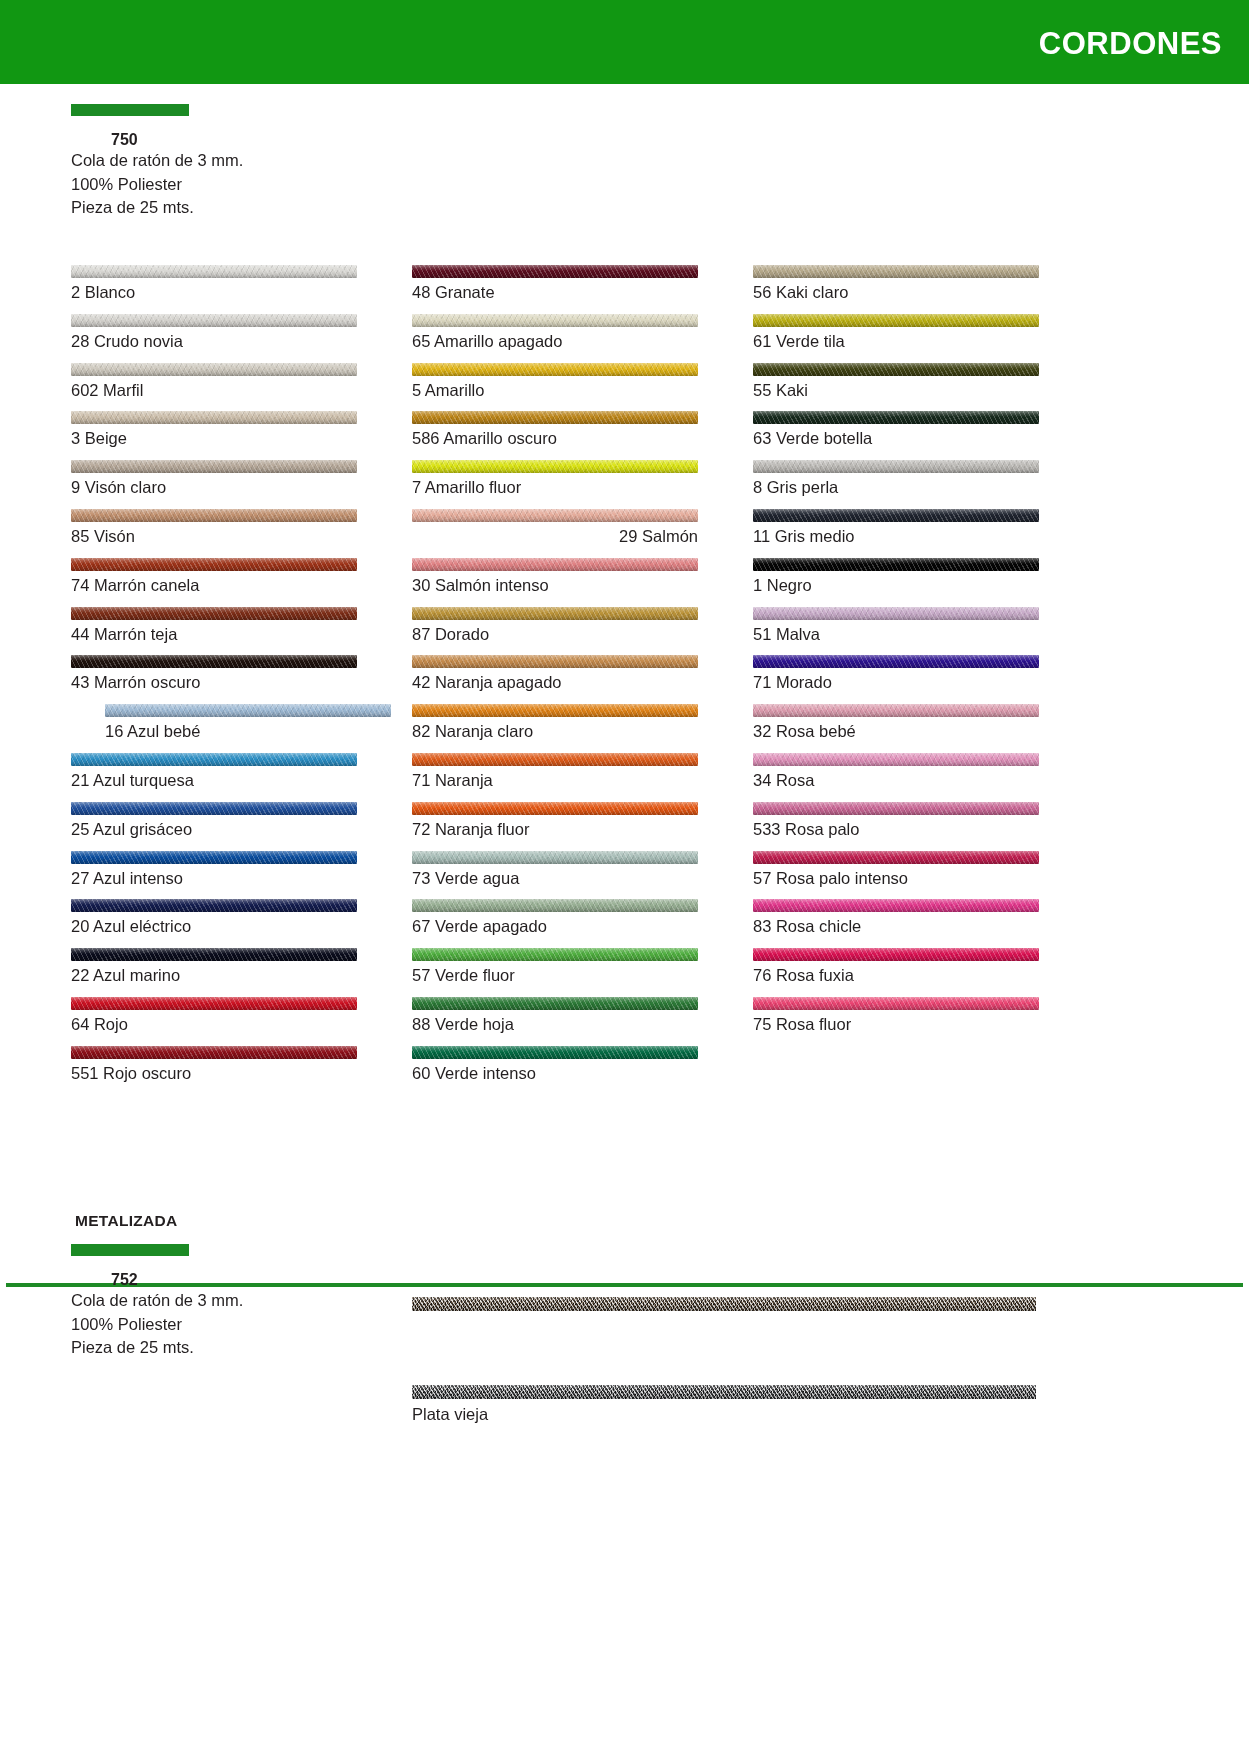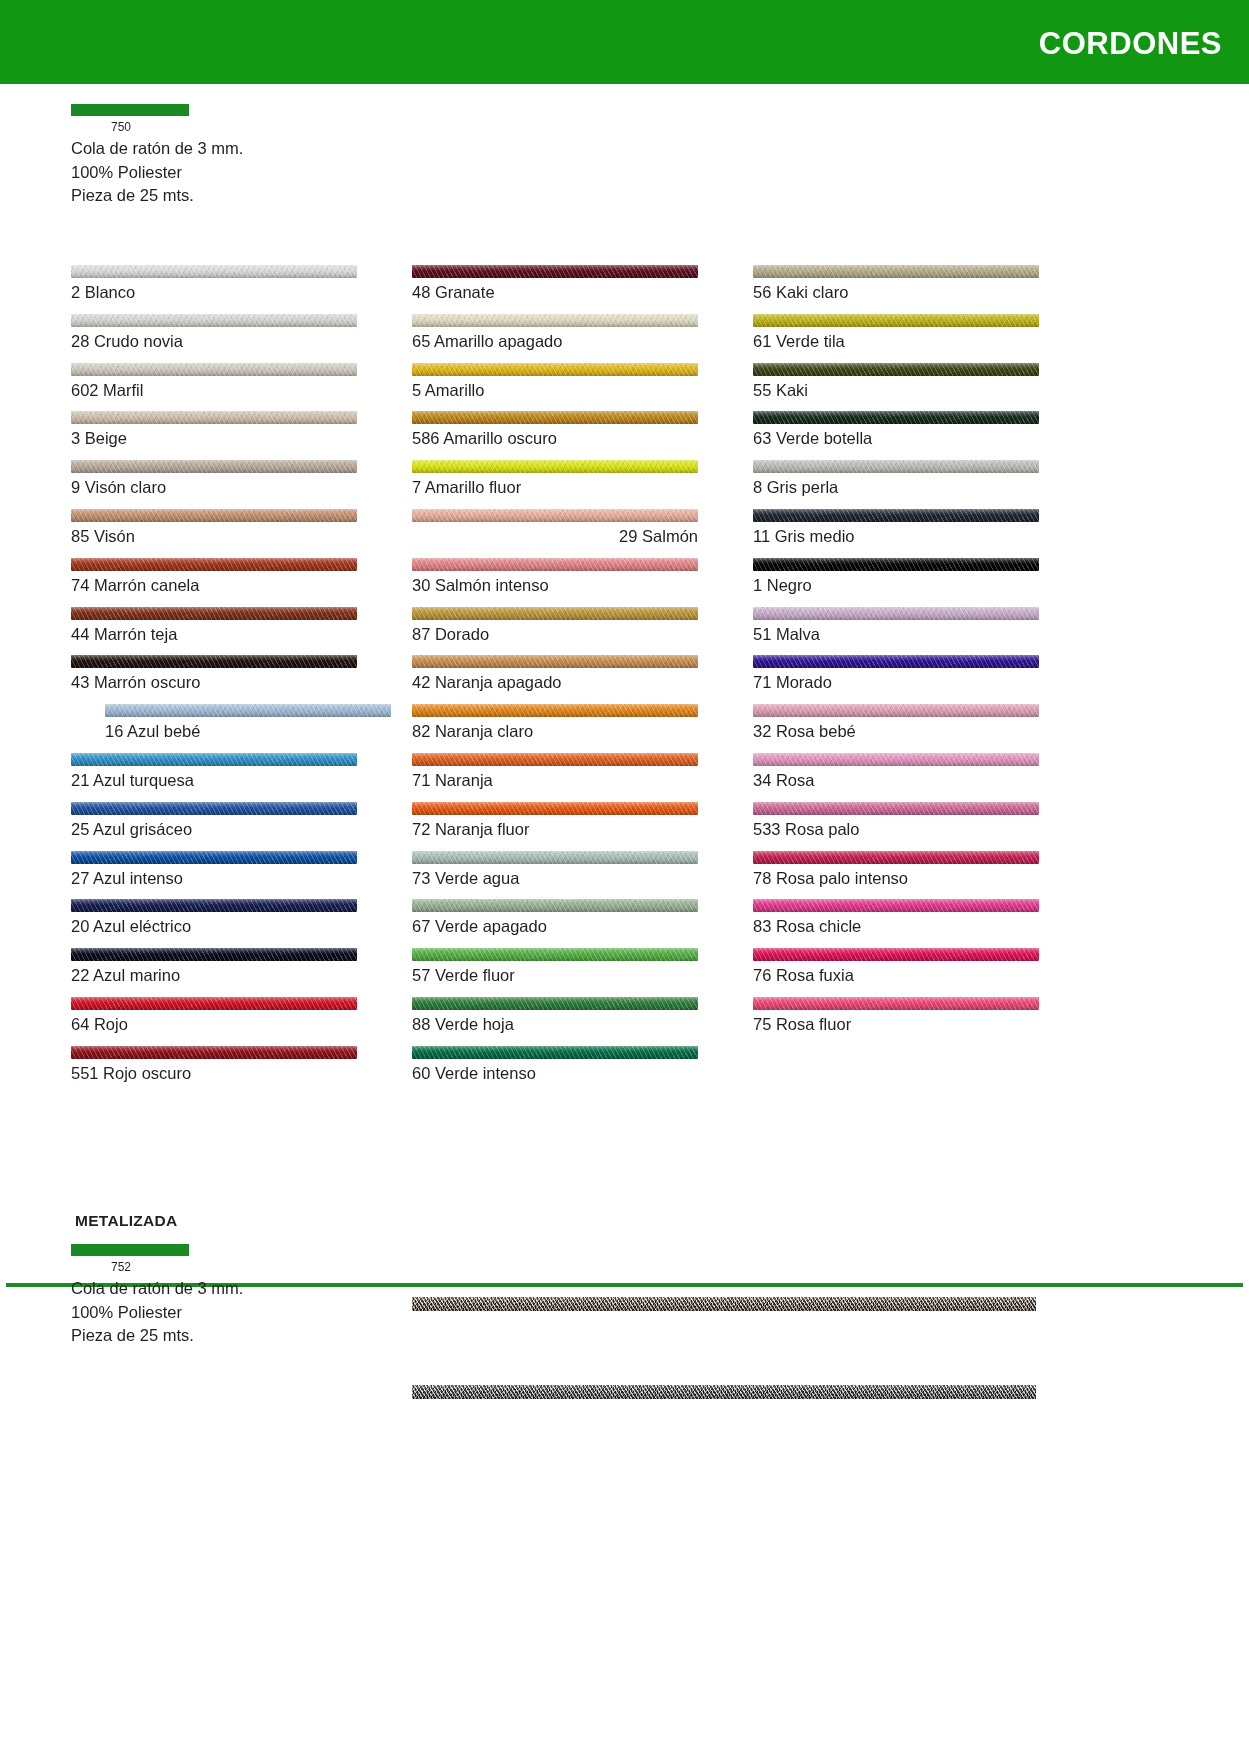--- a/index.html
+++ b/index.html
@@ -38,24 +38,24 @@
 
   
   .product-block { position: absolute; }
   .green-tab {
     width: 118px;
     height: 12px;
     background: #1b8a24;
     margin-left: 4px;
   }
   .product-code {
-    font-size: 12px;
-    font-weight: normal;
-    color: #231f20;
-    margin-top: 2px;
+    font-size: 16px;
+    font-weight: bold;
+    color: #231f20;
+    margin-top: 14px;
     margin-left: 44px;
     line-height: 19px;
   }
   .product-line {
     font-size: 16.5px;
     color: #231f20;
     line-height: 23.5px;
     margin-left: 4px;
     white-space: nowrap;
   }
@@ -364,21 +364,21 @@
     <div class="swatch-item" style="position: absolute; top: 488px; left: 0px; width: 100%;">
       <div class="swatch-bar" style="background: rgb(224, 145, 186);"></div>
       <div class="swatch-label">34 Rosa</div>
     </div>
     <div class="swatch-item" style="position: absolute; top: 536.8px; left: 0px; width: 100%;">
       <div class="swatch-bar" style="background: rgb(201, 103, 149);"></div>
       <div class="swatch-label">533 Rosa palo</div>
     </div>
     <div class="swatch-item" style="position: absolute; top: 585.6px; left: 0px; width: 100%;">
       <div class="swatch-bar" style="background: rgb(191, 30, 79);"></div>
-      <div class="swatch-label">78 Rosa palo intenso</div>
+      <div class="swatch-label">57 Rosa palo intenso</div>
     </div>
     <div class="swatch-item" style="position: absolute; top: 634.4px; left: 0px; width: 100%;">
       <div class="swatch-bar" style="background: rgb(224, 54, 138);"></div>
       <div class="swatch-label">83 Rosa chicle</div>
     </div>
     <div class="swatch-item" style="position: absolute; top: 683.2px; left: 0px; width: 100%;">
       <div class="swatch-bar" style="background: rgb(218, 17, 82);"></div>
       <div class="swatch-label">76 Rosa fuxia</div>
     </div>
     <div class="swatch-item" style="position: absolute; top: 732px; left: 0px; width: 100%;">
@@ -397,14 +397,15 @@
   <div class="product-line">100% Poliester</div>
   <div class="product-line">Pieza de 25 mts.</div>
 </div>
 
 <div class="metal-col" id="metal-col">
     <div class="metal-item" style="position: absolute; top: 0px; left: 0px; width: 100%;">
       <div class="metal-bar" style="background: rgb(93, 74, 54);"></div>
     </div>
     <div class="metal-item" style="position: absolute; top: 88px; left: 0px; width: 100%;">
       <div class="metal-bar" style="background: rgb(74, 75, 78);"></div>
+      <div class="metal-label">Plata vieja</div>
     </div>
   </div>
 
 </body></html>

